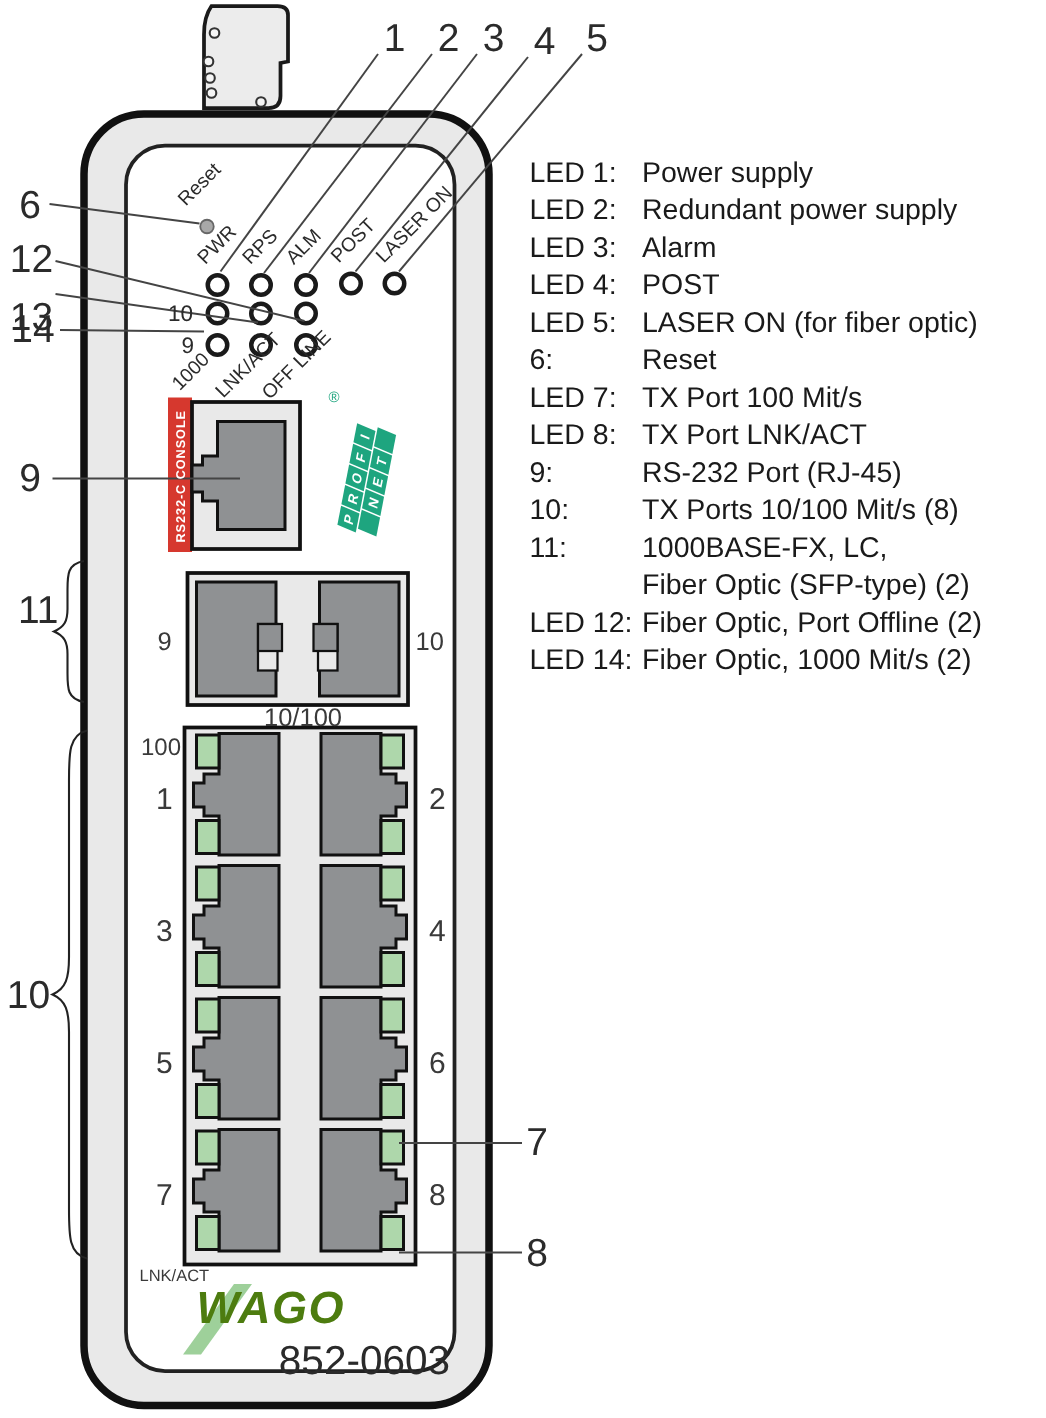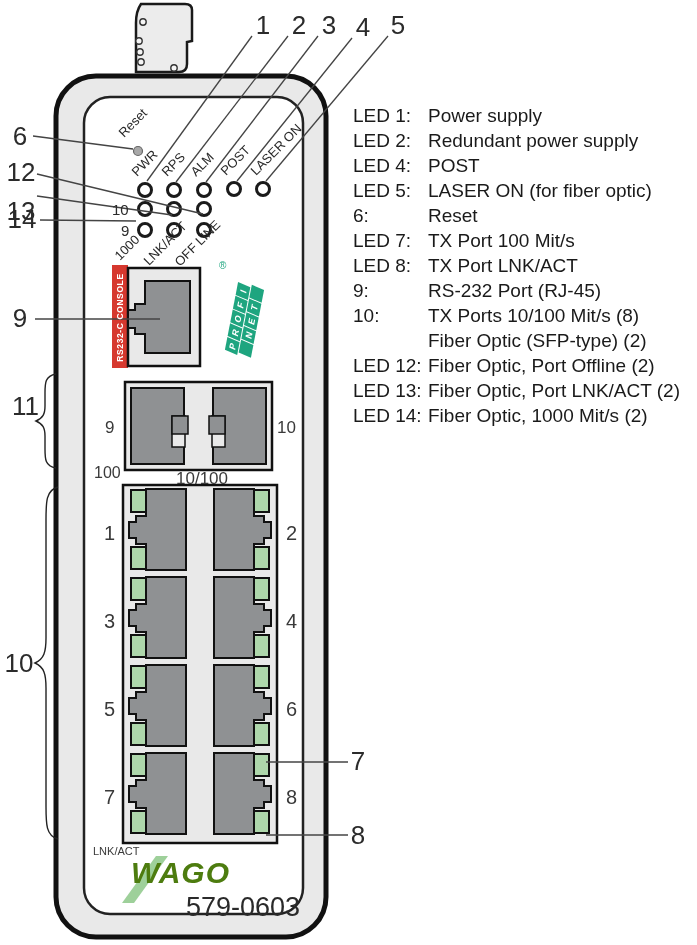--- a/index.html
+++ b/index.html
@@ -190,43 +190,44 @@
     <span class="ptile">E</span>
     <span class="ptile">T</span>
     <span class="ptile"></span>
   </div>
 </div>
 
 <div class="txt slab" style="left:105px;top:418px;">9</div>
 <div class="txt slab" style="left:277px;top:418px;">10</div>
 <div class="txt slab" style="left:170px;top:469px;width:58px;text-align:right;">10/100</div>
 
-<div class="txt" style="left:94px;top:464px;font-size:16px;color:#3a3a3a;">100</div>
+<div class="txt" style="left:94px;top:490px;font-size:16px;color:#3a3a3a;">100</div>
 <div class="txt" style="left:93px;top:845px;font-size:11px;color:#3a3a3a;">LNK/ACT</div>
 <div class="txt plab" style="left:104px;top:522px;">1</div>
 <div class="txt plab" style="left:286px;top:522px;">2</div>
 <div class="txt plab" style="left:104px;top:610px;">3</div>
 <div class="txt plab" style="left:286px;top:610px;">4</div>
 <div class="txt plab" style="left:104px;top:698px;">5</div>
 <div class="txt plab" style="left:286px;top:698px;">6</div>
 <div class="txt plab" style="left:104px;top:786px;">7</div>
 <div class="txt plab" style="left:286px;top:786px;">8</div>
 
 <div class="wago">WAGO</div>
-<div class="model">579-0603</div>
+<div class="model">852-0603</div>
 
 <div class="legend">
   <div class="row"><span class="lab">LED 1:</span><span>Power supply</span></div>
   <div class="row"><span class="lab">LED 2:</span><span>Redundant power supply</span></div>
+  <div class="row"><span class="lab">LED 3:</span><span>Alarm</span></div>
   <div class="row"><span class="lab">LED 4:</span><span>POST</span></div>
   <div class="row"><span class="lab">LED 5:</span><span>LASER ON (for fiber optic)</span></div>
   <div class="row"><span class="lab">6:</span><span>Reset</span></div>
   <div class="row"><span class="lab">LED 7:</span><span>TX Port 100 Mit/s</span></div>
   <div class="row"><span class="lab">LED 8:</span><span>TX Port LNK/ACT</span></div>
   <div class="row"><span class="lab">9:</span><span>RS-232 Port (RJ-45)</span></div>
   <div class="row"><span class="lab">10:</span><span>TX Ports 10/100 Mit/s (8)</span></div>
+  <div class="row"><span class="lab">11:</span><span>1000BASE-FX, LC,</span></div>
   <div class="row"><span class="lab"></span><span>Fiber Optic (SFP-type) (2)</span></div>
   <div class="row"><span class="lab">LED 12:</span><span>Fiber Optic, Port Offline (2)</span></div>
-  <div class="row"><span class="lab">LED 13:</span><span>Fiber Optic, Port LNK/ACT (2)</span></div>
   <div class="row"><span class="lab">LED 14:</span><span>Fiber Optic, 1000 Mit/s (2)</span></div>
 </div>
 
 </div>
 
 </body></html>

